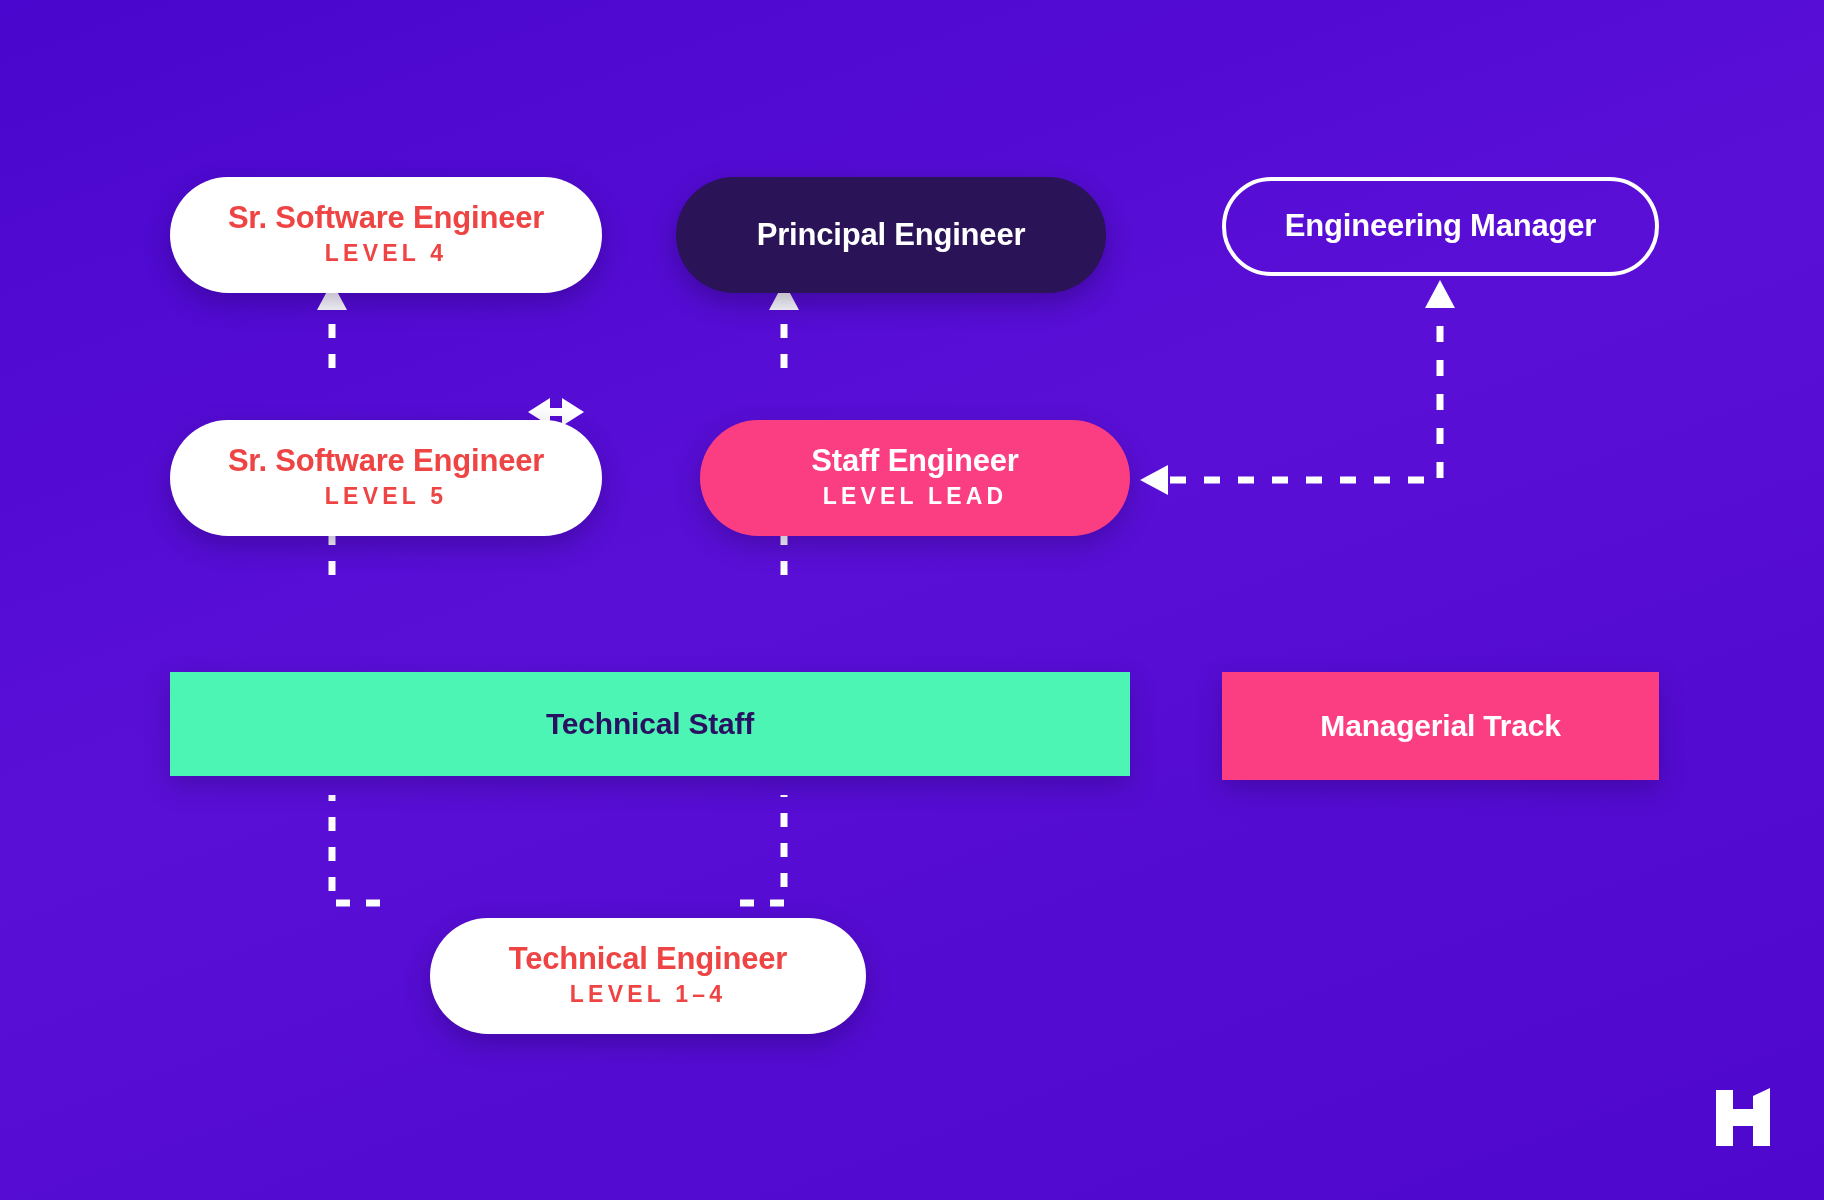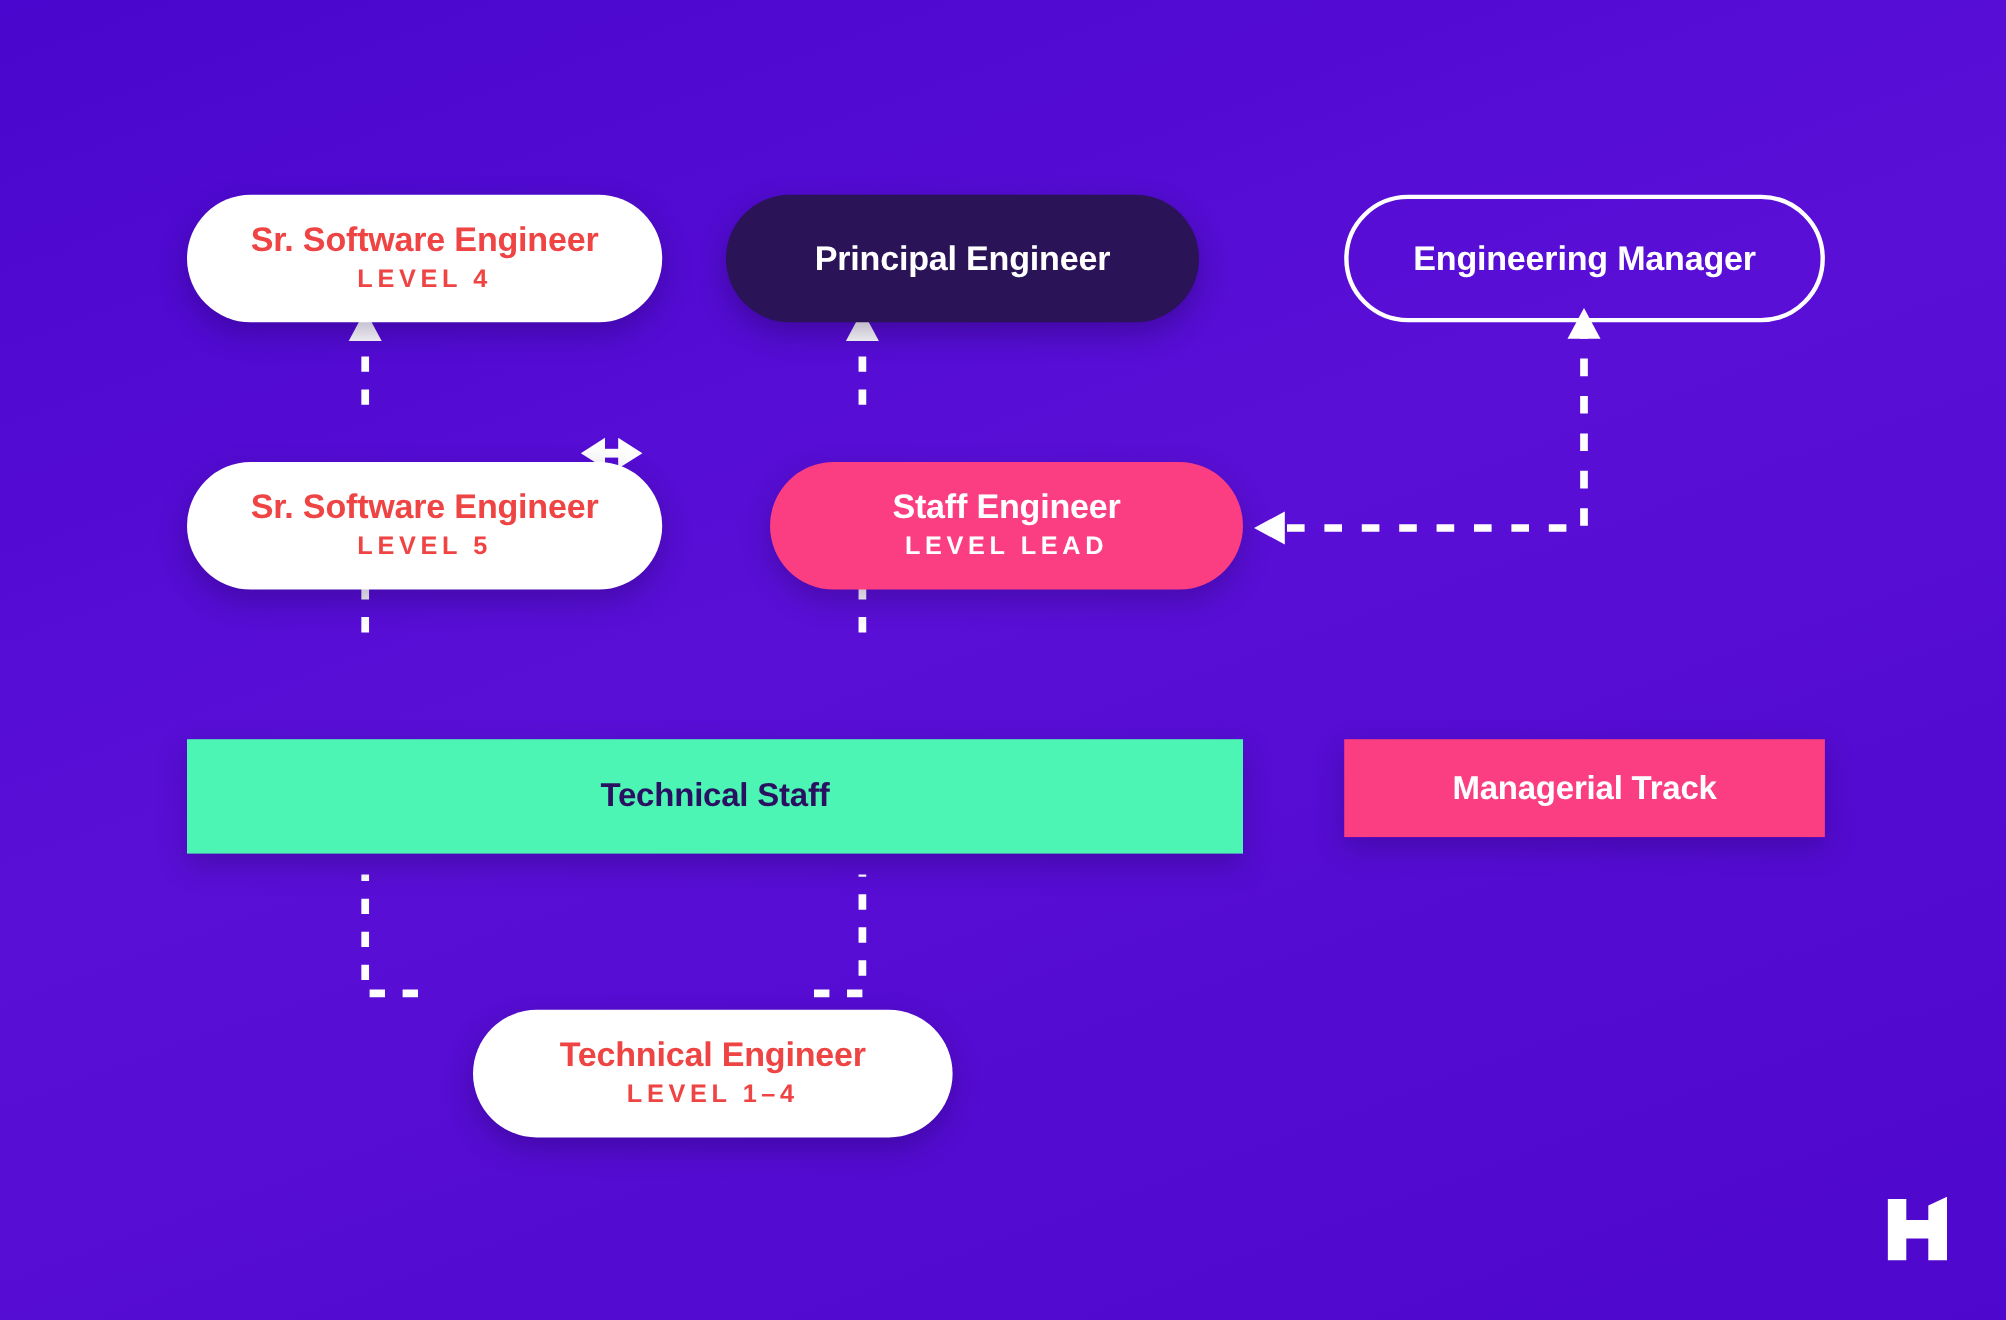--- a/index.html
+++ b/index.html
@@ -181,34 +181,34 @@
   <div class="conn" style="left:740px; top:795px;">
     <svg width="90" height="120" viewBox="0 0 90 120">
       <polyline points="0,108 44,108 44,0" fill="none" stroke="#FFFFFF" stroke-width="7" stroke-dasharray="14 16"></polyline>
     </svg>
   </div>
 
   <div class="track green" style="left:170px; top:672px; width:960px; height:104px;">
     <span>Technical Staff</span>
   </div>
 
-  <div class="track pinkbar" style="left:1222px; top:672px; width:437px; height:89px;">
+  <div class="track pinkbar" style="left:1222px; top:672px; width:437px; height:108px;">
     <span>Managerial Track</span>
   </div>
 
   <div class="node white" style="left:170px; top:177px; width:432px; height:116px;">
     <span class="title">Sr. Software Engineer</span>
     <span class="sub">LEVEL 4</span>
   </div>
 
-  <div class="node dark" style="left:660px; top:177px; width:430px; height:116px;">
+  <div class="node dark" style="left:676px; top:177px; width:430px; height:116px;">
     <span class="title">Principal Engineer</span>
   </div>
 
-  <div class="node outline" style="left:1222px; top:177px; width:437px; height:116px;">
+  <div class="node outline" style="left:1222px; top:177px; width:437px; height:99px;">
     <span class="title">Engineering Manager</span>
   </div>
 
   <div class="node white" style="left:170px; top:420px; width:432px; height:116px;">
     <span class="title">Sr. Software Engineer</span>
     <span class="sub">LEVEL 5</span>
   </div>
 
   <div class="node pink" style="left:700px; top:420px; width:430px; height:116px;">
     <span class="title">Staff Engineer</span>

